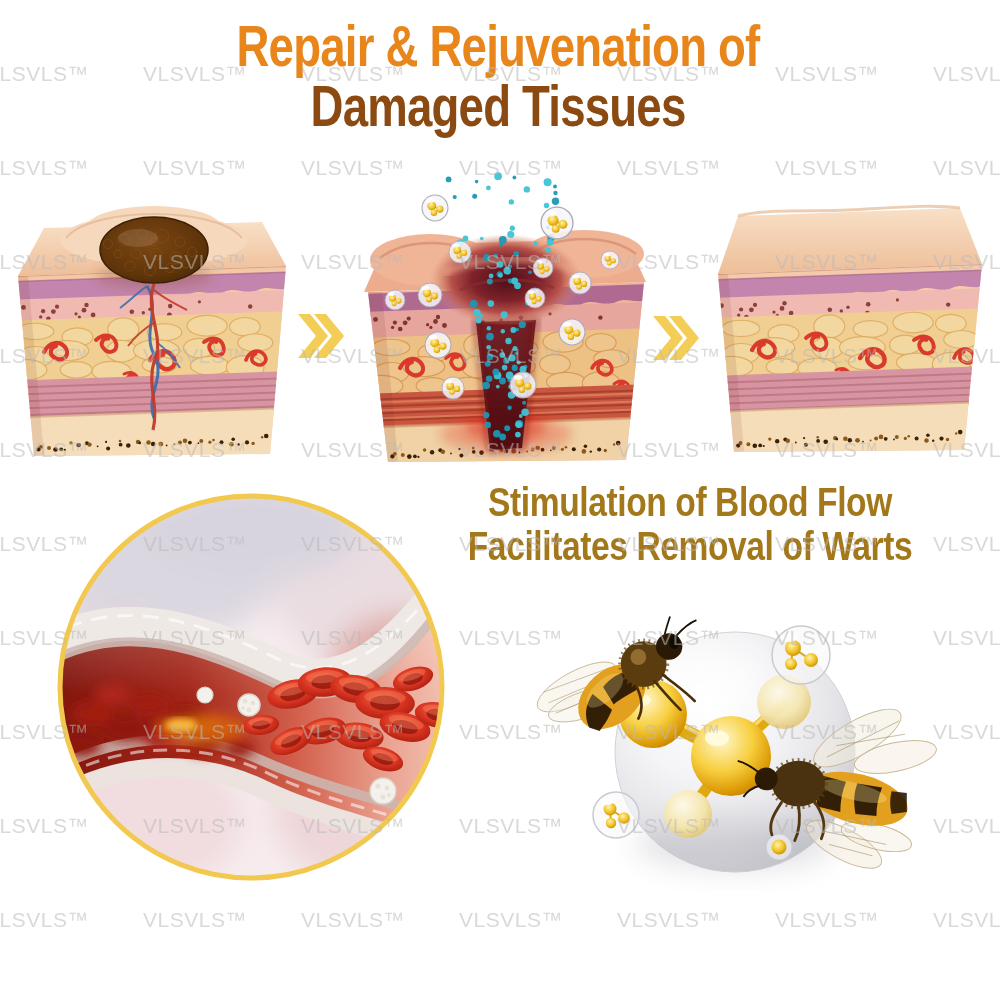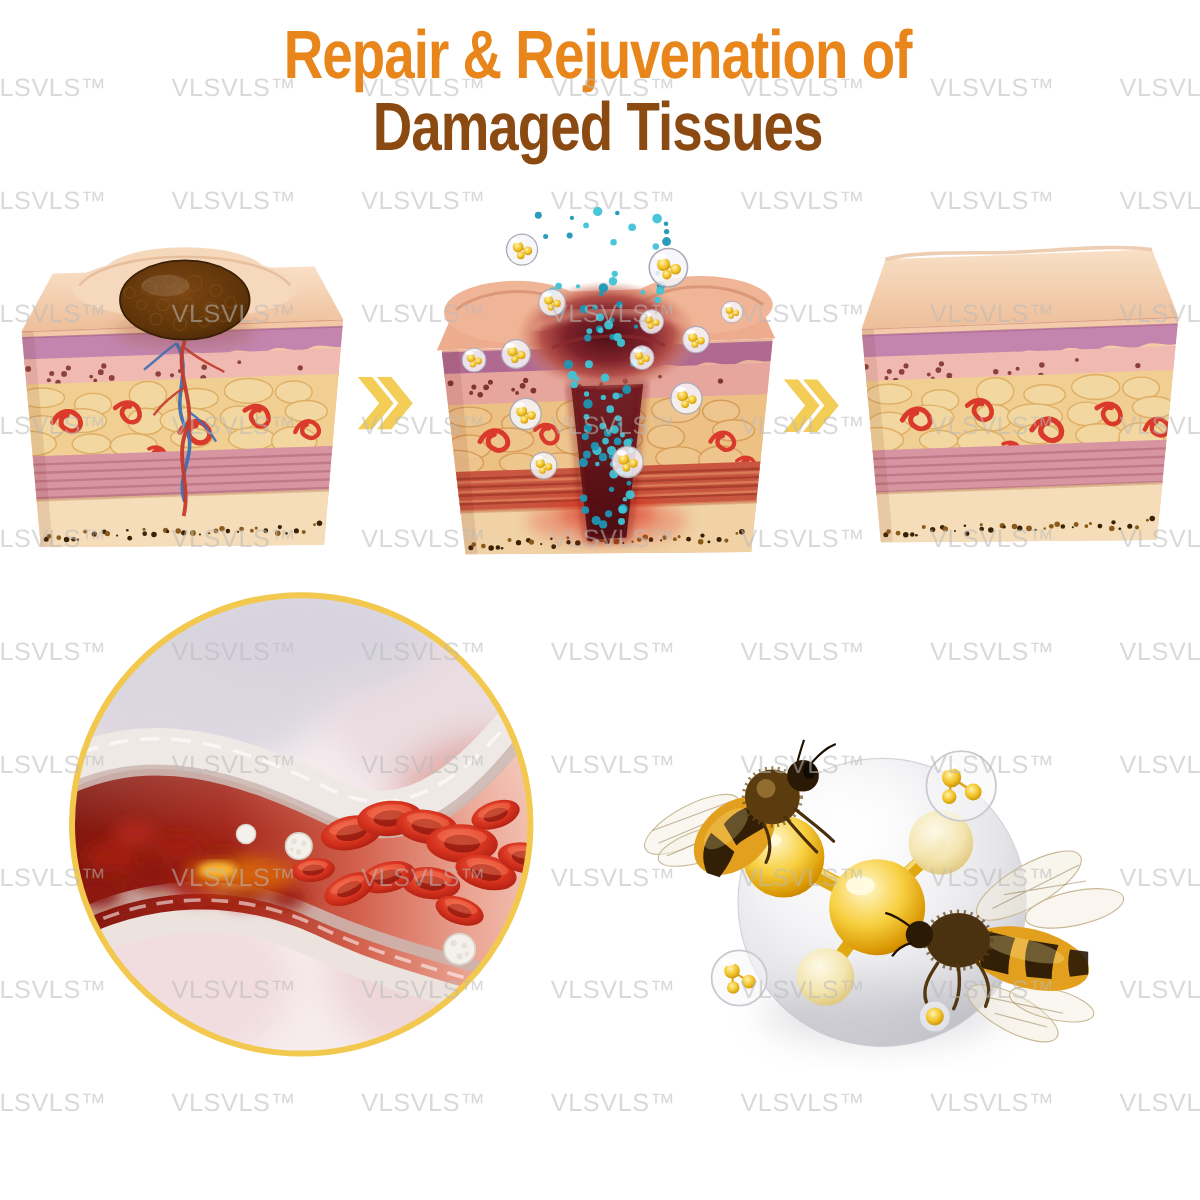--- a/index.html
+++ b/index.html
@@ -629,20 +629,24 @@
           <circle cx="223.2" cy="242.7" r="1.2" fill="#3A2206"></circle>
           <circle cx="231.5" cy="240.6" r="2.1" fill="#3A2206"></circle>
           <circle cx="237.5" cy="241.5" r="1.7" fill="#8A5A18"></circle>
           <circle cx="246.2" cy="235.5" r="1.2" fill="#8A5A18"></circle>
           <circle cx="250.2" cy="234.1" r="2.3" fill="#3A2206"></circle>
         </g>
       <polygon points="8,76 24,254 34,253 18,76" fill="rgba(130,60,35,0.12)"></polygon>
     </g>
   </svg>
 
+  <div class="abs subtitle">
+    <div class="l">Stimulation of Blood Flow</div>
+    <div class="l">Facilitates Removal of Warts</div>
+  </div>
 
   <svg class="abs" style="left:53px;top:489px" width="396" height="396" viewBox="0 0 396 396">
     <defs>
         <clipPath id="cClip">
           <circle cx="198" cy="198" r="190"></circle>
         </clipPath>
       </defs>
     <g clip-path="url(#cClip)">
       <rect width="396" height="396" fill="#F6ECEE"></rect>
       <g filter="url(#fb14)">

